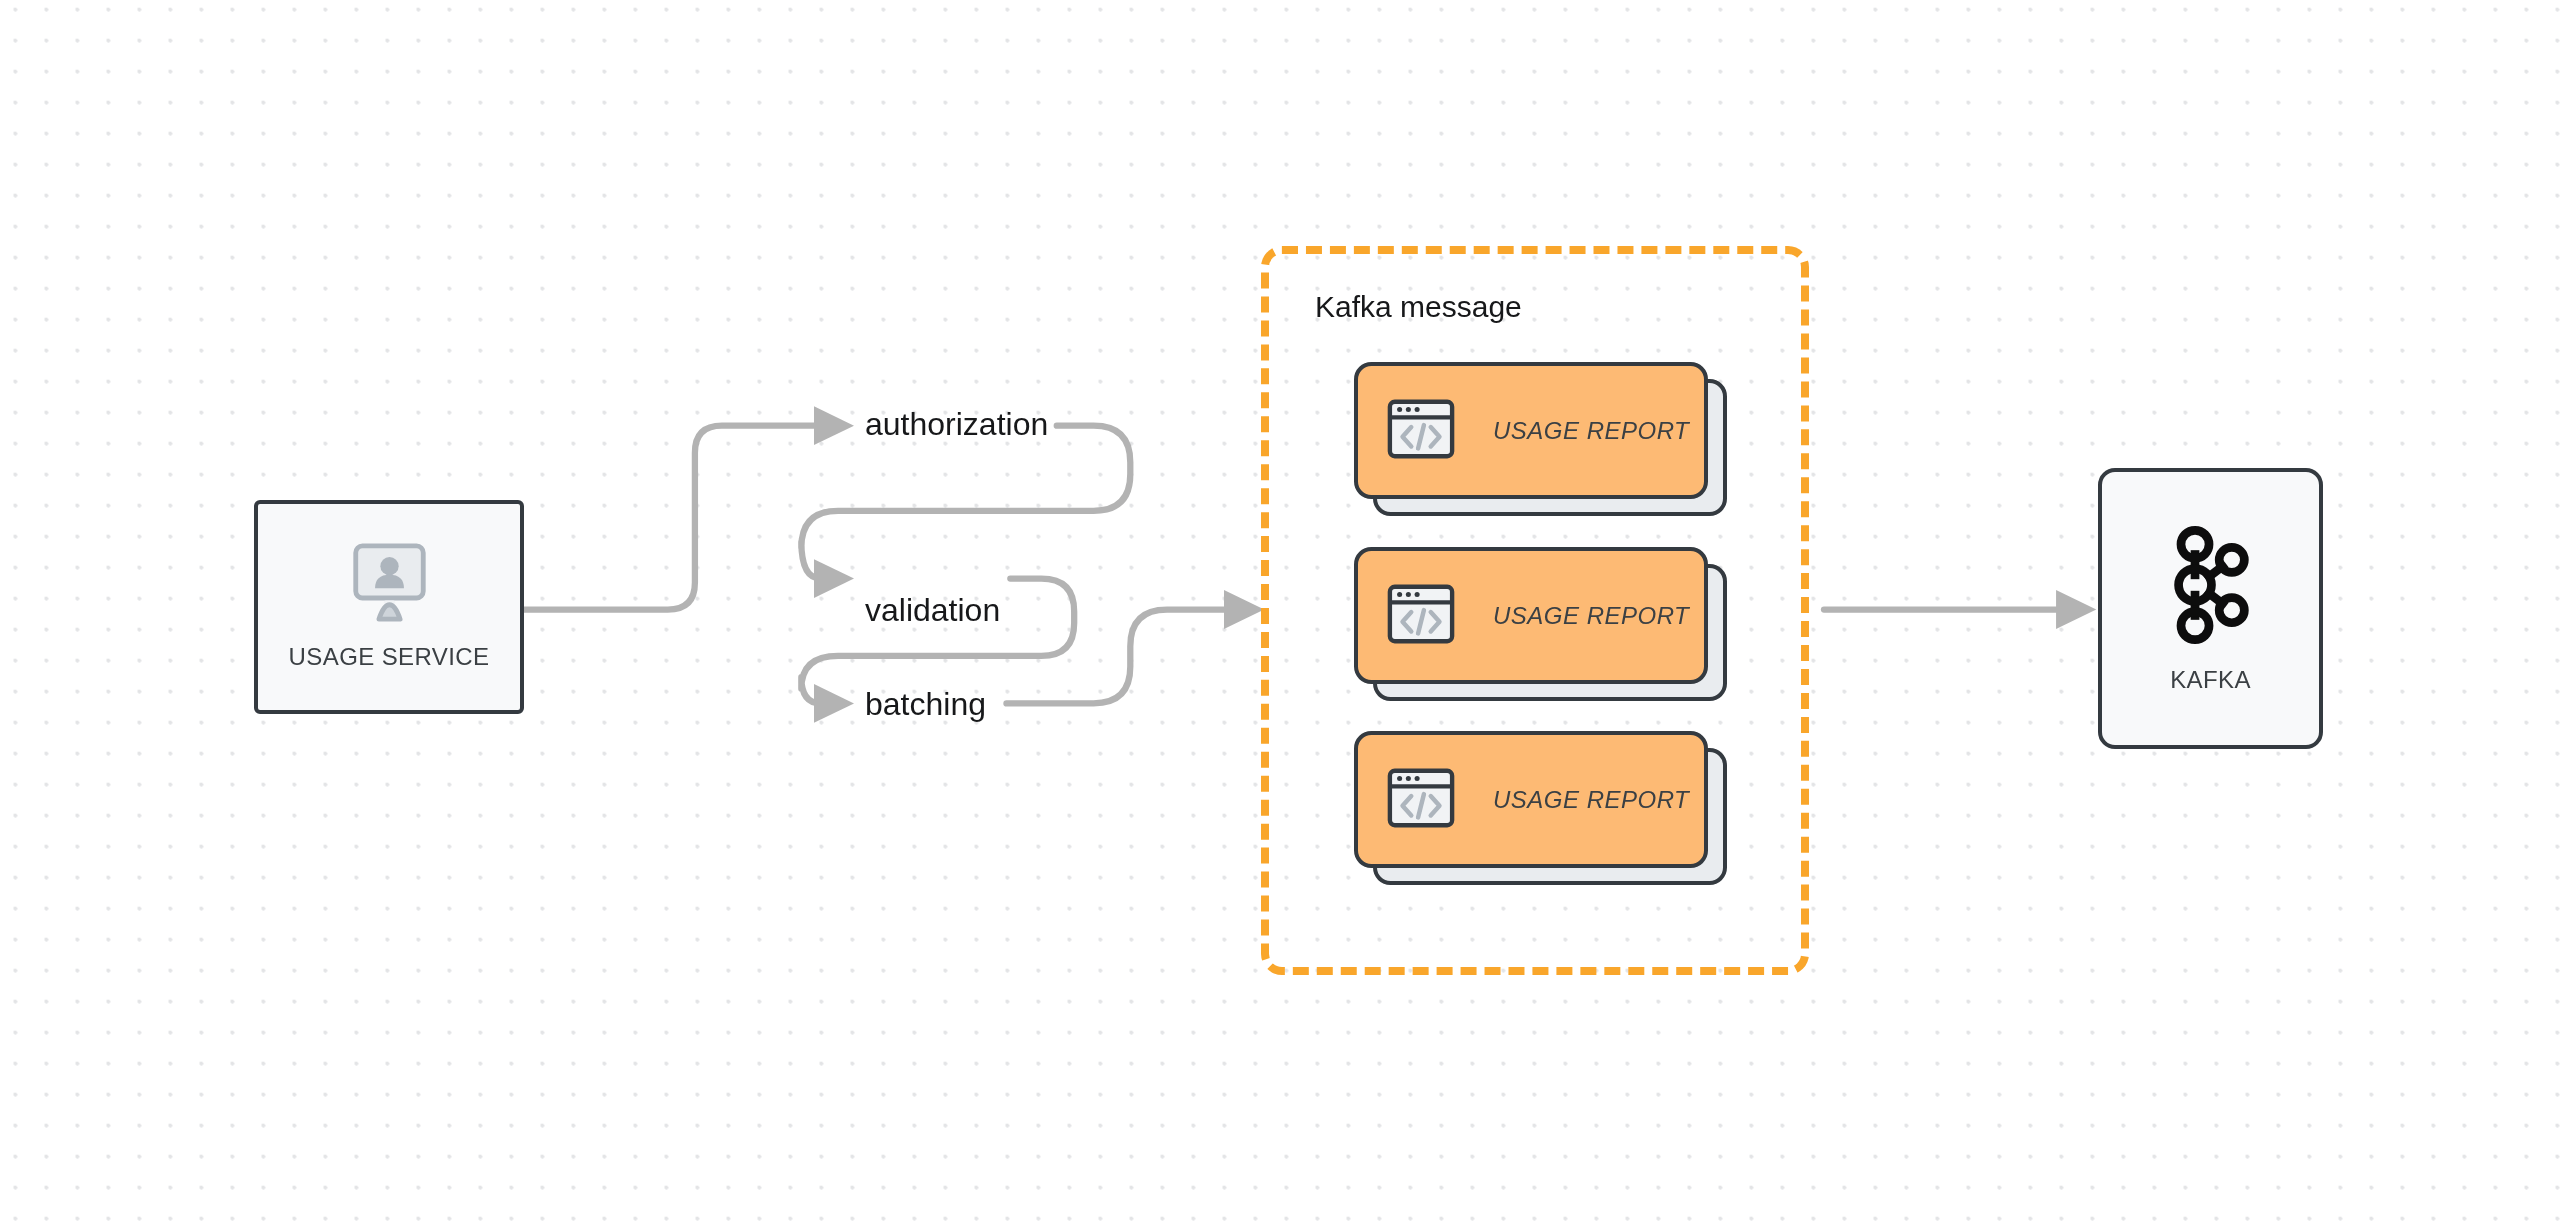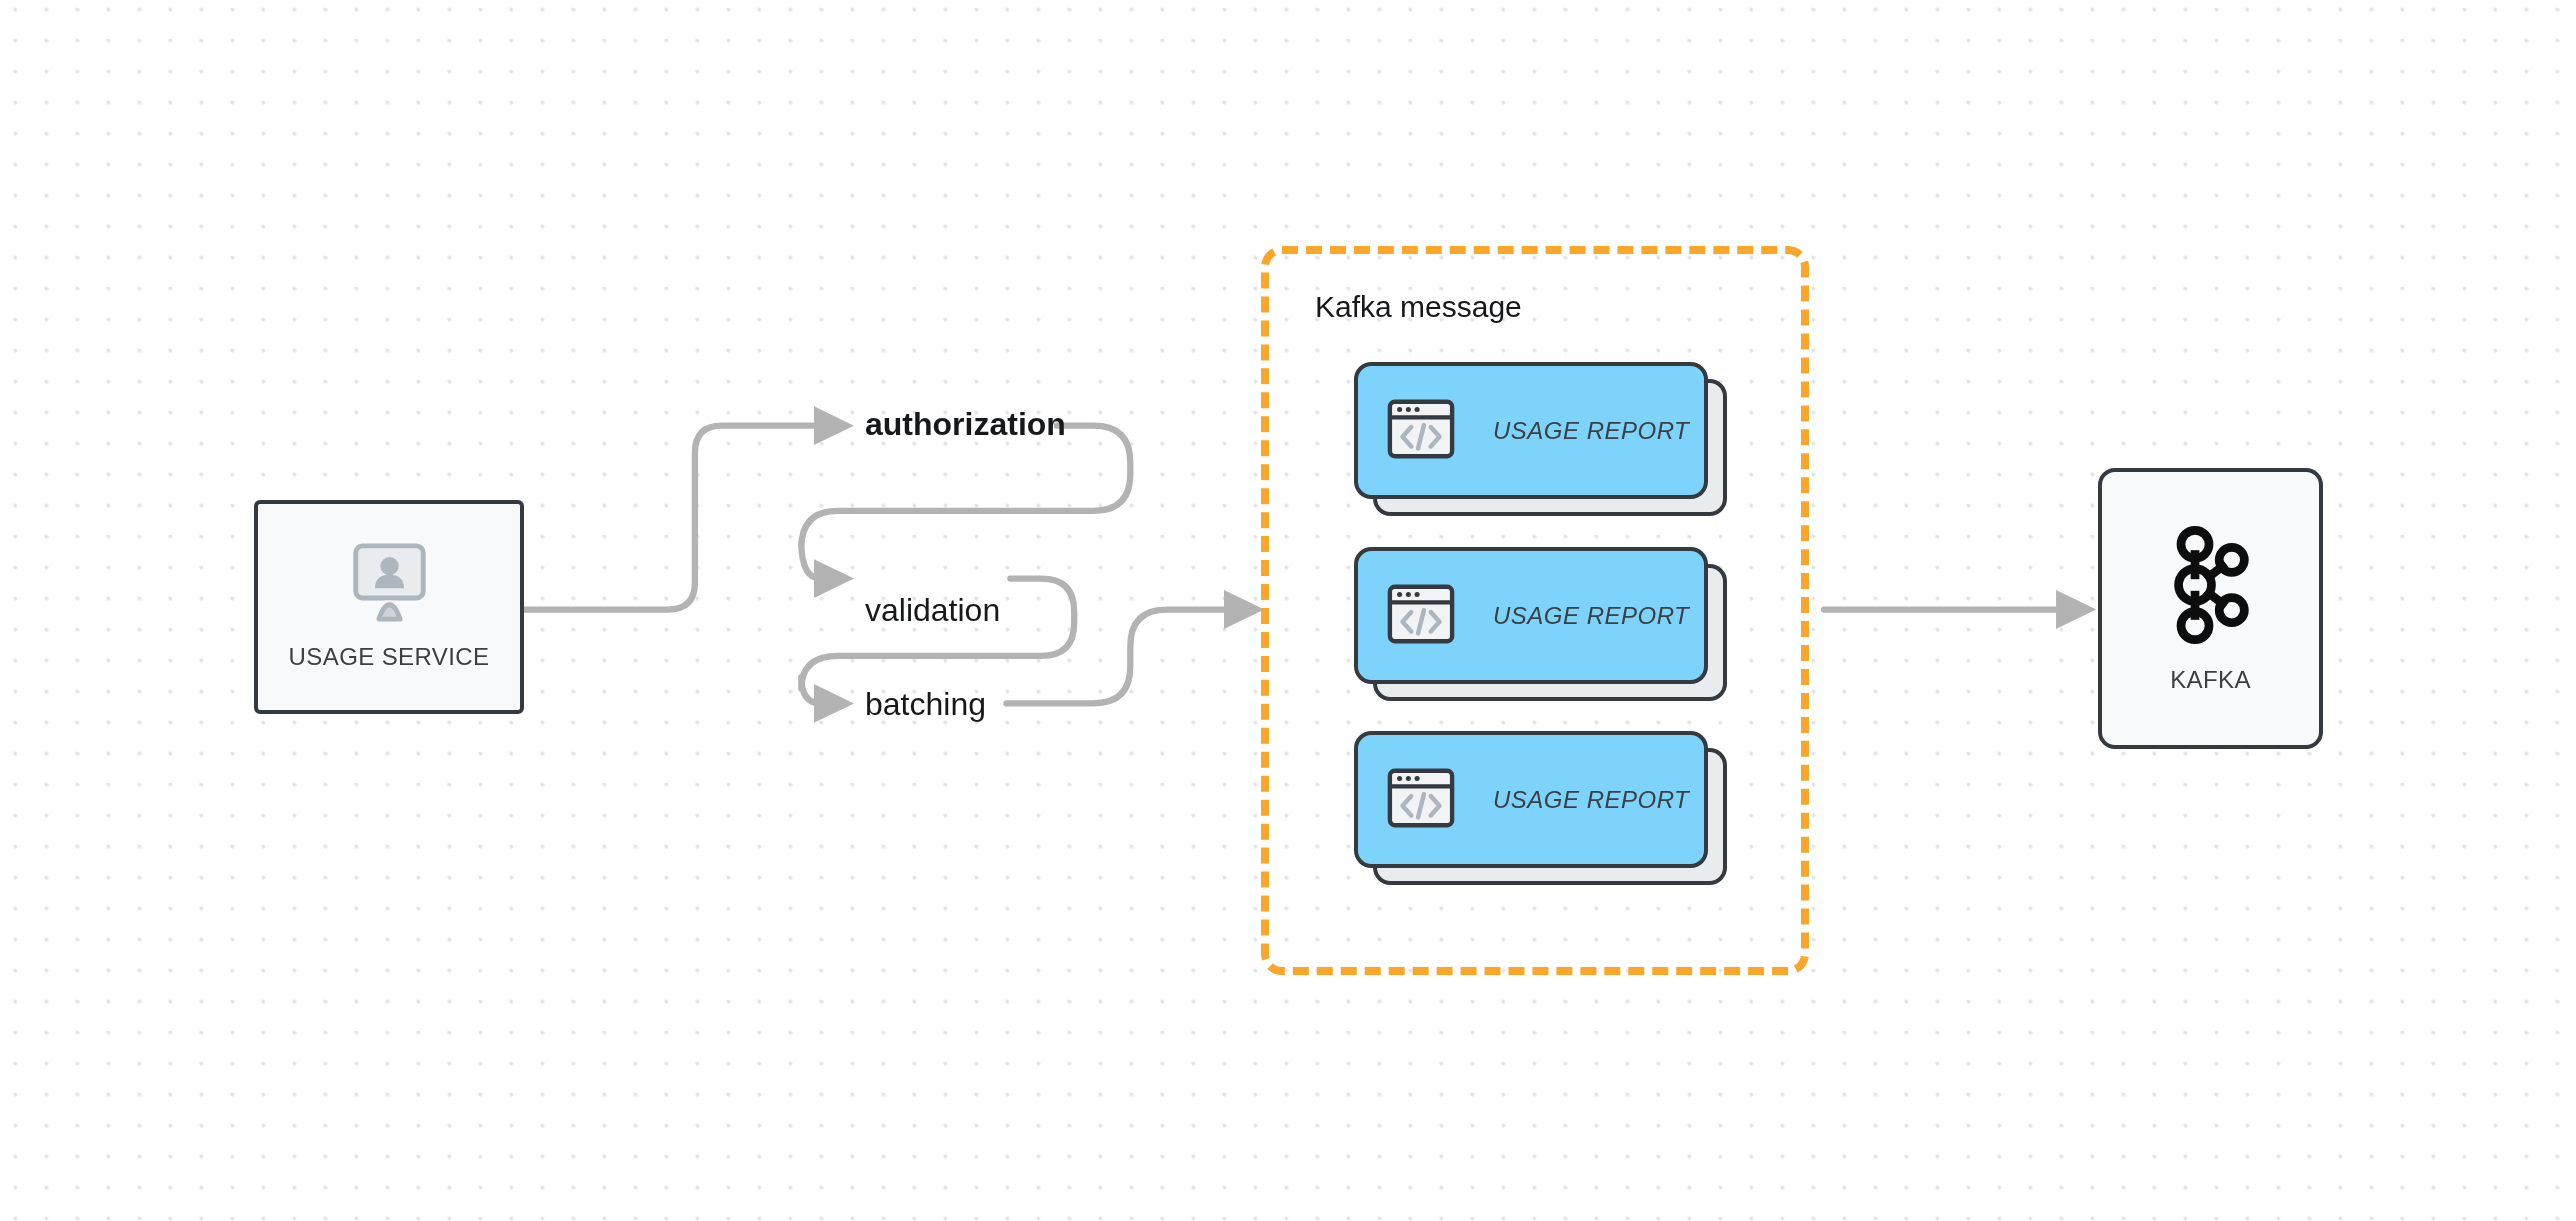--- a/index.html
+++ b/index.html
@@ -41,21 +41,21 @@
     margin-top:15.5px;white-space:nowrap;
   }
   .node-icon{display:block;}
 
   
   .proc-label{
     position:absolute;
     font-size:32px;color:#17181a;
     white-space:nowrap;line-height:1;
   }
-  #proc-authorization{left:865px;top:408px;font-weight:bold;}
+  #proc-authorization{left:865px;top:408px;}
   #proc-validation{left:865px;top:594px;}
   #proc-batching{left:865px;top:688px;}
 
   
   #group-kafka-message{
     position:absolute;
     left:1261px;top:246px;width:548px;height:729px;
     box-sizing:border-box;
     border:8.7px dashed #f9a62b;
     border-radius:21px;
@@ -71,21 +71,21 @@
   #report-card-1{left:1354px;top:547px;}
   #report-card-2{left:1354px;top:731px;}
 
   .card-back{
     position:absolute;left:19.4px;top:17.4px;width:354px;height:137px;
     background:#e9ecef;border:4.8px solid #343a40;border-radius:17.4px;
     box-sizing:border-box;
   }
   .card-front{
     position:absolute;left:0;top:0;width:354px;height:137px;
-    background:#7dd3fc;border:4.8px solid #343a40;border-radius:17.4px;
+    background:#fdba74;border:4.8px solid #343a40;border-radius:17.4px;
     box-sizing:border-box;
     display:flex;align-items:center;
   }
   .card-icon{margin-left:28px;flex:0 0 auto;}
   .card-text{
     margin-left:37px;font-size:24px;font-style:italic;
     color:#3b4044;letter-spacing:0.5px;white-space:nowrap;
   }
 </style>
 </head>

